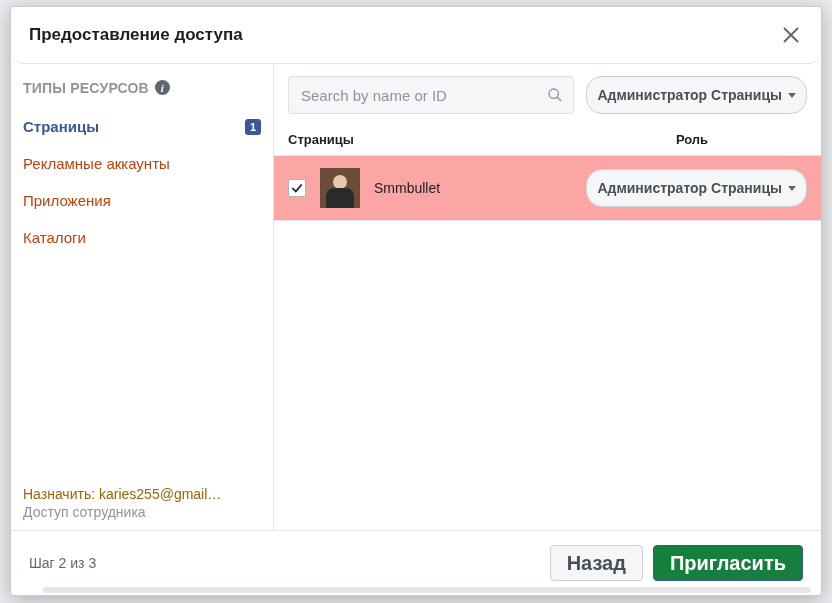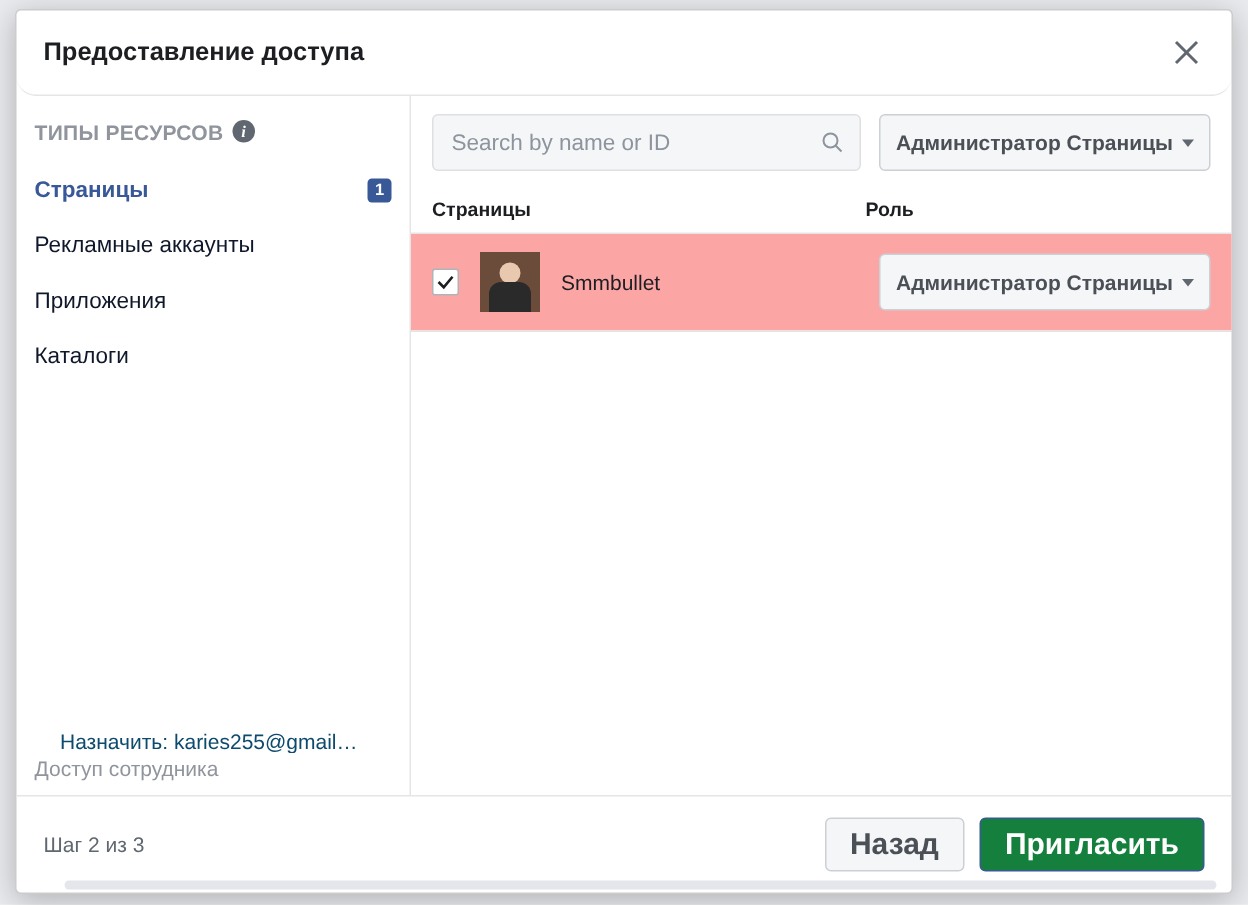--- a/index.html
+++ b/index.html
@@ -27,64 +27,64 @@
     padding: 16px 8px 12px 12px; display: flex; align-items: flex-start; gap: 6px;
     color: #90949c; font-size: 14px; font-weight: 700; letter-spacing: 0.2px;
   }
   .info-icon {
     width: 15px; height: 15px; border-radius: 50%; background: #606770; color: #fff;
     display: inline-flex; align-items: center; justify-content: center;
     font-size: 11px; font-weight: 700; font-style: italic; font-family: Georgia, serif;
   }
   .nav-item {
     display: flex; align-items: center; justify-content: space-between;
-    padding: 10px 12px; font-size: 15px; color: #0f172a; cursor: pointer;
+    padding: 10px 12px; font-size: 15px; color: #c2410c; cursor: pointer;
   }
   .nav-item.active { color: #385898; font-weight: 600; }
   .badge {
     background: #385898; color: #fff; border-radius: 3px; font-size: 11px;
     min-width: 16px; height: 16px; display: inline-flex; align-items: center; justify-content: center;
     font-weight: 700; padding: 0 3px;
   }
   .sidebar-spacer { flex: 1 1 auto; }
   .sidebar-foot { padding: 8px 12px 10px 12px; font-size: 14px; }
-  .assign-line { color: #0c4a6e; white-space: nowrap; overflow: hidden; text-overflow: ellipsis; margin-left: 17px; }
+  .assign-line { color: #a16207; white-space: nowrap; overflow: hidden; text-overflow: ellipsis; }
   .access-line { color: #90949c; margin-top: 2px; }
 
   .main { flex: 1 1 auto; display: flex; flex-direction: column; min-width: 0; }
   .main-top {
     display: flex; gap: 12px; padding: 12px 14px; align-items: flex-end;
   }
   .search-wrap {
     flex: 1 1 auto; position: relative; background: #f5f6f7; border: 1px solid #dddfe2;
     border-radius: 4px; height: 38px; display: flex; align-items: center; padding: 0 36px 0 12px;
   }
   .search-wrap input {
     border: none; outline: none; background: transparent; width: 100%; font-size: 15px; color: #1c1e21;
   }
   .search-wrap input::placeholder { color: #8d949e; }
   .search-icon { position: absolute; right: 10px; top: 50%; transform: translateY(-50%); width: 16px; height: 16px; }
   .search-icon svg { width: 100%; height: 100%; stroke: #8d949e; fill: none; stroke-width: 2; }
 
   .dd-btn {
-    height: 38px; background: #f5f6f7; border: 1px solid #ccd0d5; border-radius: 4px;
+    height: 38px; background: #f5f6f7; border: 1px solid #ccd0d5; border-radius: 16px;
     padding: 0 10px; display: flex; align-items: center; gap: 6px; cursor: pointer;
     font-size: 14px; color: #4b4f56; font-weight: 600;
   }
   .caret {
     width: 0; height: 0; border-left: 4px solid transparent; border-right: 4px solid transparent;
     border-top: 5px solid #606770;
   }
 
   .table-head {
     display: flex; padding: 6px 14px 8px 14px; font-size: 13px; color: #1c1e21; font-weight: 600;
     border-bottom: 1px solid #e5e5e5;
   }
   .th-name { flex: 1 1 auto; }
-  .th-role { width: 230px; text-align: left; }
+  .th-role { width: 230px; text-align: center; }
 
   .row {
     display: flex; align-items: center; background: #fca5a5; padding: 12px 14px; gap: 14px;
     border-bottom: 1px solid #e5e5e5;
   }
   .row .chk {
     width: 18px; height: 18px; background: #fff; border: 1px solid #b0b3b8; border-radius: 2px;
     display: flex; align-items: center; justify-content: center; cursor: pointer;
   }
   .row .chk svg { width: 14px; height: 14px; stroke: #1c1e21; stroke-width: 3; fill: none; }

